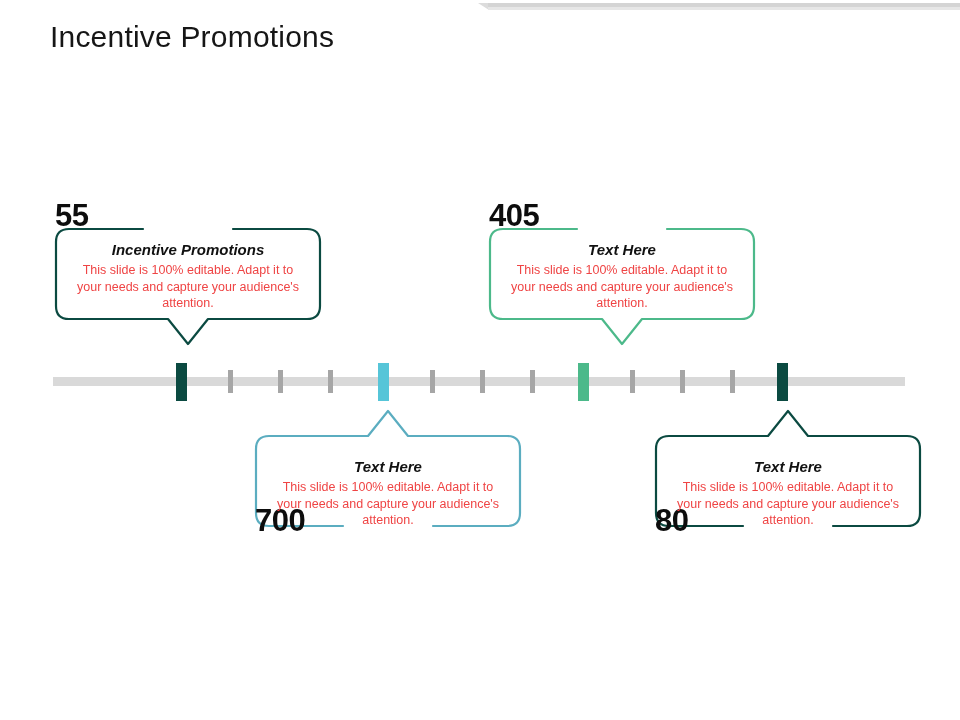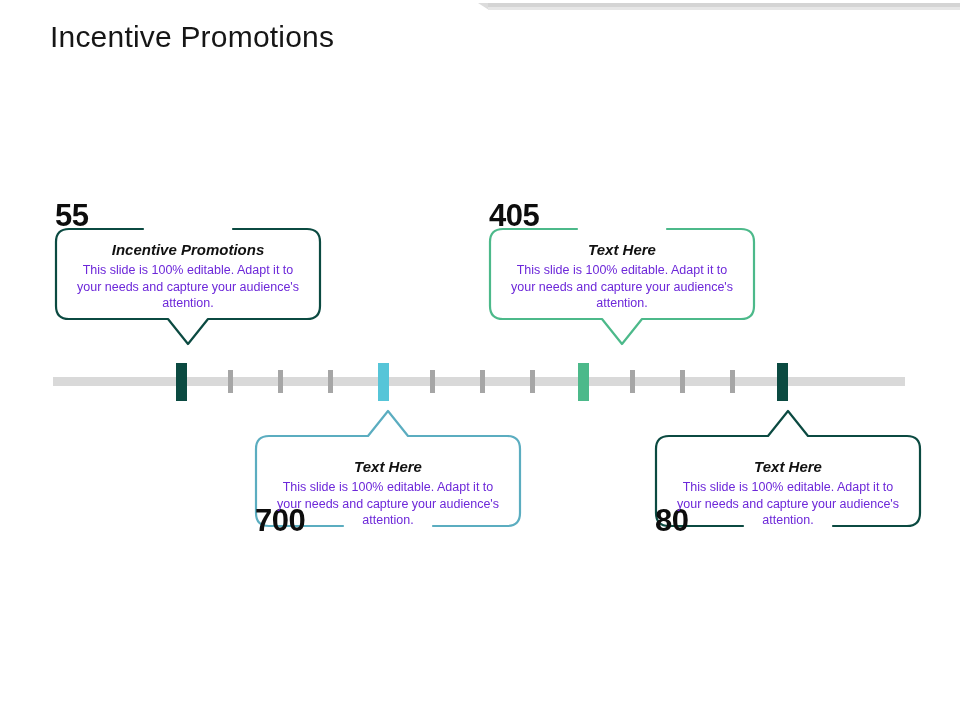--- a/index.html
+++ b/index.html
@@ -112,21 +112,21 @@
   }
   .callout-heading {
     font-size: 15px;
     font-weight: bold;
     font-style: italic;
     color: #111111;
     line-height: 20px;
   }
   .callout-text {
     font-size: 12.5px;
-    color: #6d28d9;
+    color: #ef4444;
     line-height: 16.5px;
     padding: 2px 18px 0 18px;
   }
   .callout-number {
     position: absolute;
     width: 266px;
     font-size: 31px;
     font-weight: bold;
     color: #0d0d0d;
     letter-spacing: -0.5px;

